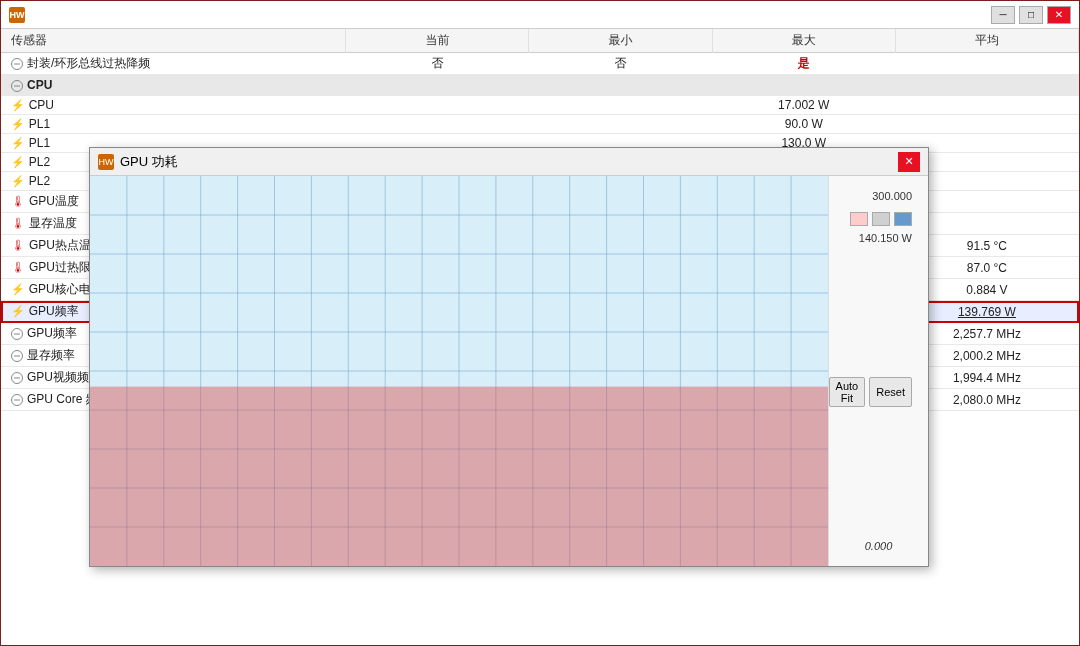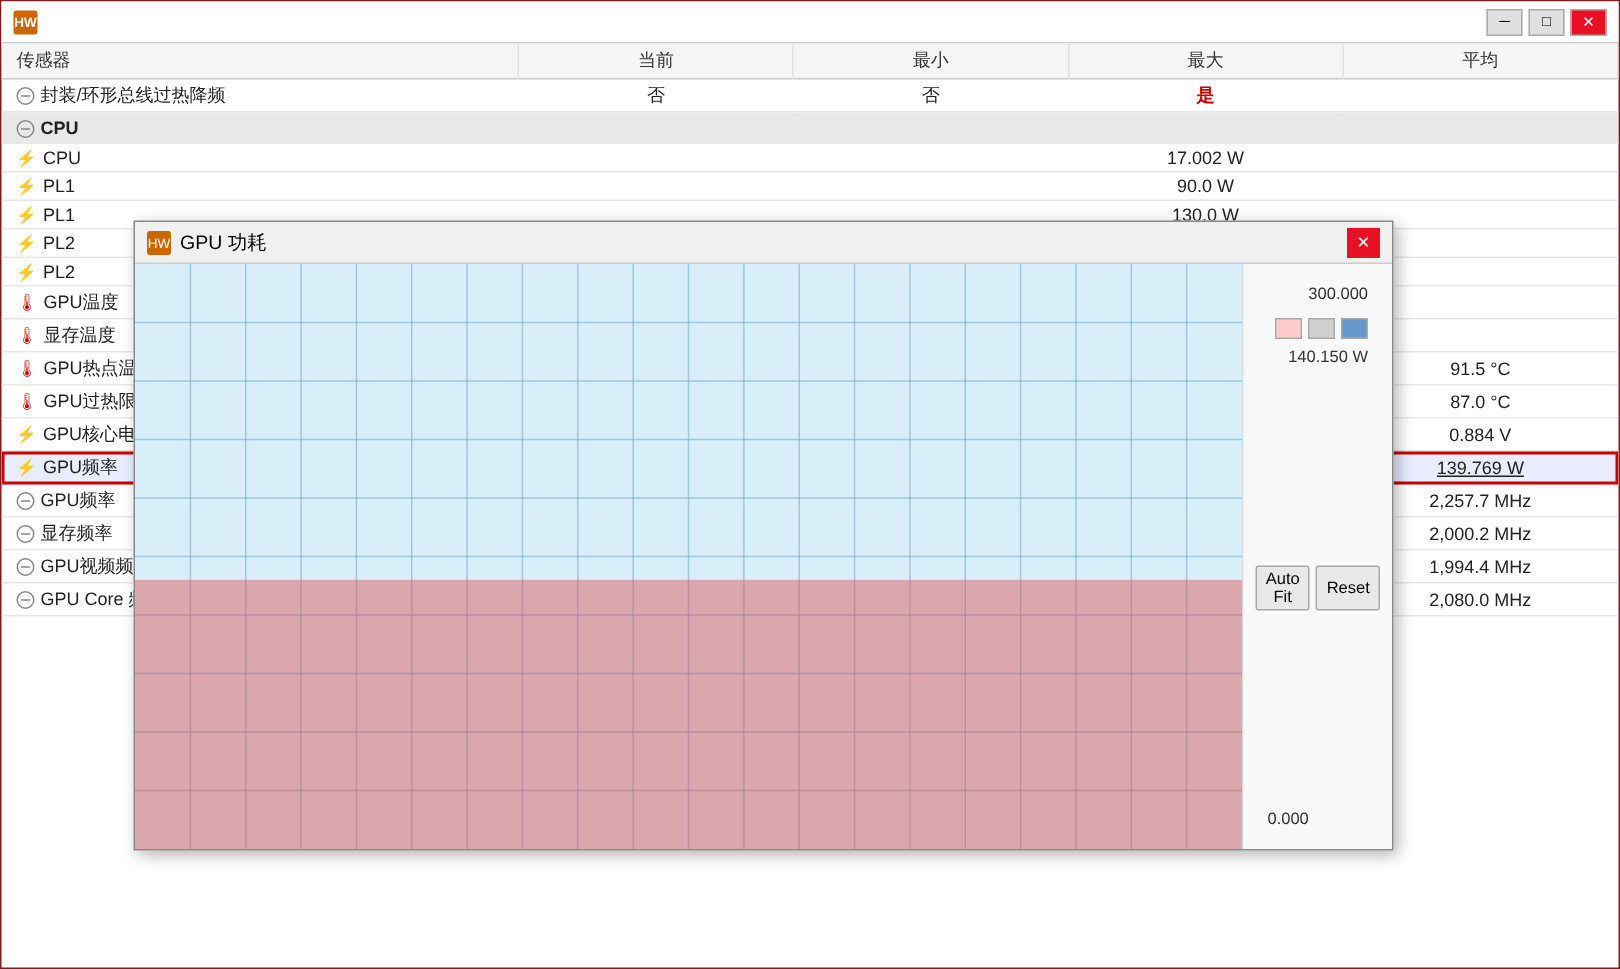--- a/index.html
+++ b/index.html
@@ -241,21 +241,22 @@
       gap: 8px;
     }
     .chart-label-top {
       font-size: 11px;
       color: #333;
       text-align: right;
     }
     .chart-label-bottom {
       font-size: 11px;
       color: #333;
-      text-align: left;
+      text-align: center;
+      font-style: italic;
     }
     .color-swatches {
       display: flex;
       gap: 4px;
       justify-content: flex-end;
       margin-top: 4px;
     }
     .swatch {
       width: 18px;
       height: 14px;
@@ -270,21 +271,21 @@
       padding: 2px 6px;
       font-size: 11px;
       border: 1px solid #aaa;
       background: #e8e8e8;
       cursor: pointer;
       border-radius: 2px;
     }
     .btn-row {
       display: flex;
       gap: 4px;
-      justify-content: center;
+      justify-content: flex-end;
     }
     .modal-sidebar-content {
       display: flex;
       flex-direction: column;
       height: 100%;
       padding: 6px 8px;
       gap: 6px;
     }
   </style>
 </head>

